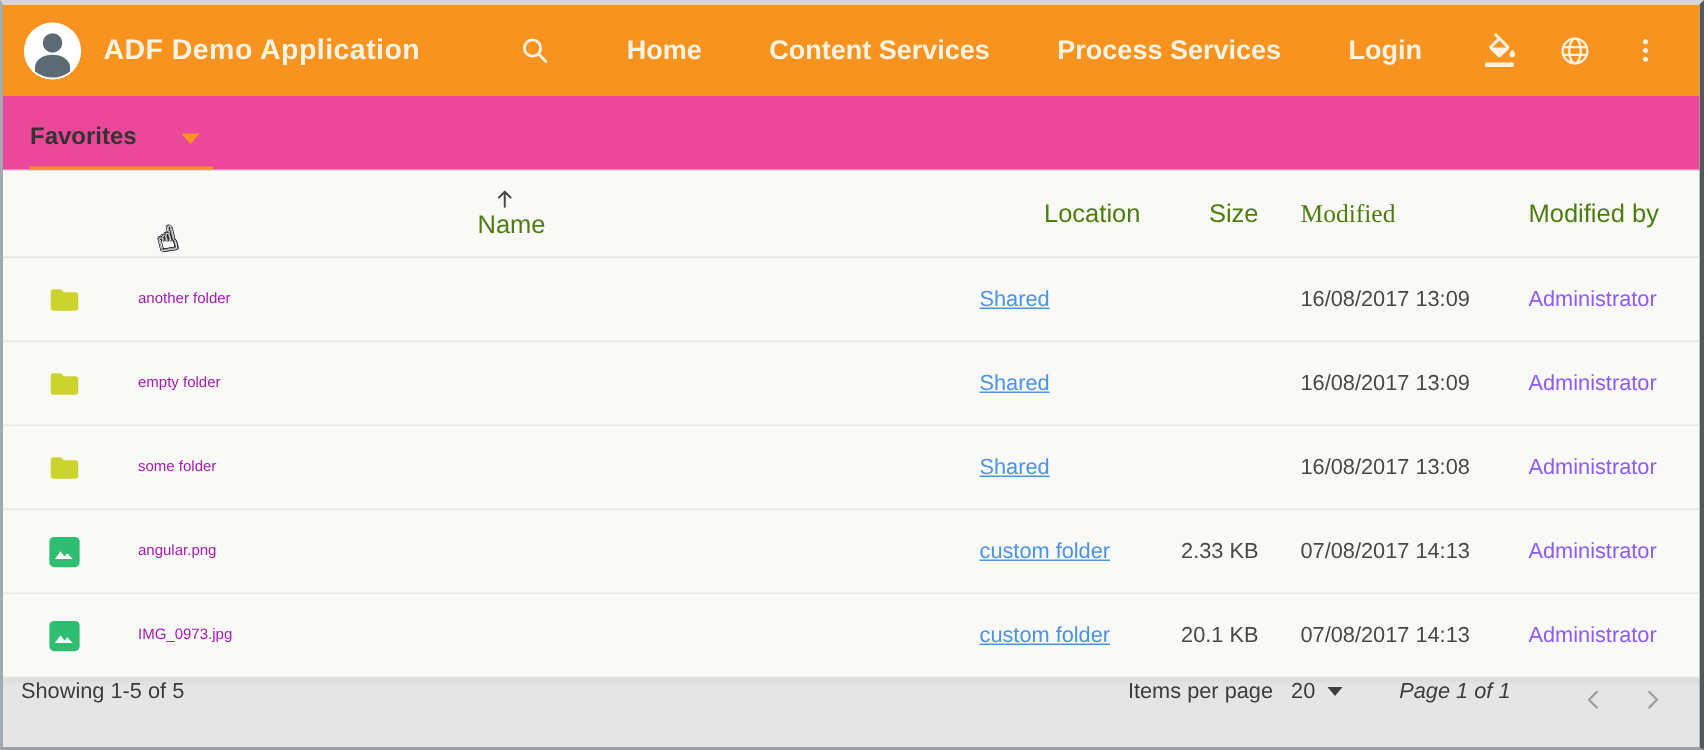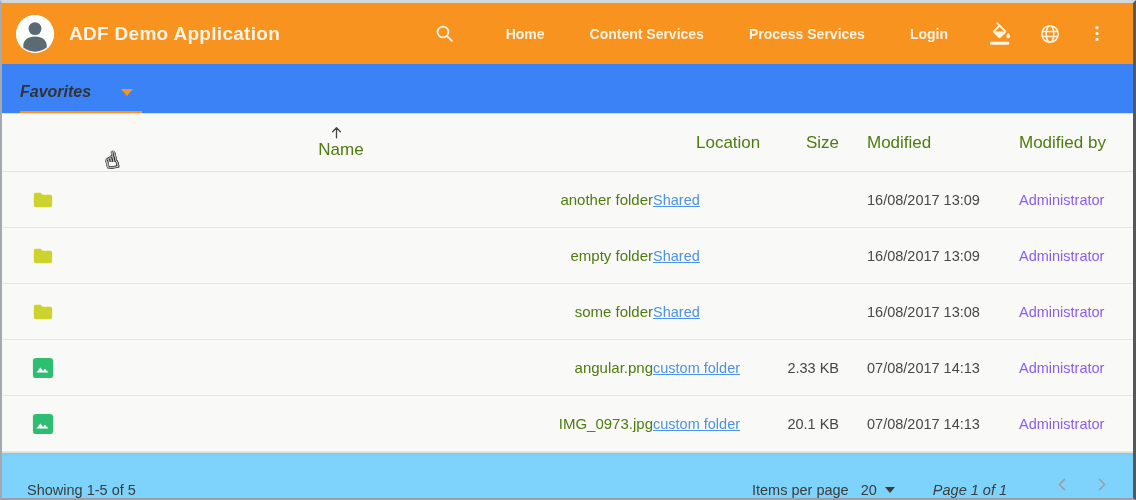--- a/index.html
+++ b/index.html
@@ -37,35 +37,34 @@
   }
   .appbar .spacer { flex:1 1 auto; }
   .iconbtn {
     background:none; border:none; cursor:pointer;
     display:flex; align-items:center; justify-content:center;
     padding:6px;
   }
   .iconbtn svg { display:block; }
   .nav { display:flex; align-items:center; }
   .nav a {
-    color:#fbf3e4; text-decoration:none; font-size:14px; font-weight:bold;
+    color:#fbf3e4; text-decoration:none; font-size:18px; font-weight:bold;
     margin-left:45px; white-space:nowrap; cursor:pointer;
   }
   .appbar .trailing { display:flex; align-items:center; margin-left:22px; }
   .appbar .trailing .iconbtn { margin-left:14px; }
 
   
   .favbar {
     height:50px; flex:0 0 50px;
-    background:#3b82f6;
+    background:#ec4899;
     border-bottom:1px solid #dcdcda;
     position:relative;
     display:flex; align-items:flex-end;
     padding:0 16px 0 18px;
-    font-style:italic;
   }
   .favtab {
     display:flex; align-items:center;
     border-bottom:2px solid #f7941d;
     padding:10px 4px 10px 0;
     min-width:122px;
     cursor:pointer;
   }
   .favtab .label { font-size:16px; font-weight:bold; color:#333333; }
   .favtab .caret {
@@ -90,40 +89,40 @@
     align-items:center;
     padding:0 24px 0 18px;
   }
   .thead { height:58px; border-bottom:1px solid #e3e3e1; }
   .thead .th { font-size:17px; color:#4d7c0f;flex-direction:column; }
   .th-name { display:flex; align-items:center; grid-column:1 / span 2; }
   .th-name .sort svg { display:block; }
   .th-name .txt { margin-left:9px; }
   .th-location { padding-left:43px; }
   .th-size { text-align:right; padding-right:8px; }
-  .th-modified { padding-left:20px; }
+  .th-modified { padding-left:20px;font-family:Liberation Serif, serif; }
 
   .trow { height:56px; border-bottom:1px solid #e7e7e5; cursor:pointer; }
   .c-icon { display:flex; align-items:center; }
   .c-icon .ficon { width:22px; height:22px; margin-left:12px; display:flex; }
   .c-icon .ficon svg { width:22px; height:22px; display:block; }
-  .c-name { font-size:15px; color:#4d7c0f;text-align:right; }
+  .c-name { font-size:10px; color:#a21caf; }
   .c-loc a { font-size:14.5px; color:#4c93e5; text-decoration:underline; cursor:pointer; }
   .c-size { font-size:14.5px; color:#474745; text-align:right; padding-right:8px; }
   .c-mod { font-size:14.5px; color:#474745; padding-left:20px; white-space:nowrap; }
   .c-modby { font-size:14.5px; color:#8b5cf6; white-space:nowrap; }
 
   
   .pager {
     flex:0 0 46px; height:46px;
     border-top:1px solid #ddddda;
-    background:#7dd3fc;
+    background:#e5e5e5;
     box-shadow:inset 0 4px 4px -3px rgba(0,0,0,.06);
-    display:flex; align-items:flex-end;
-    padding:0 18px 0 25px;
+    display:flex; align-items:flex-start;
+    padding:0 18px 0 12px;
     font-size:14.5px; color:#3c3c3a;
   }
   .pager .spacer { flex:1 1 auto; }
   .ipp-label { color:#3c3c3a; }
   .ipp-select {
     display:flex; align-items:center; background:none; border:none;
     font-size:14.5px; color:#3c3c3a; cursor:pointer; margin-left:12px;
     font-family:"Liberation Sans", sans-serif;
   }
   .ipp-select .caret {

